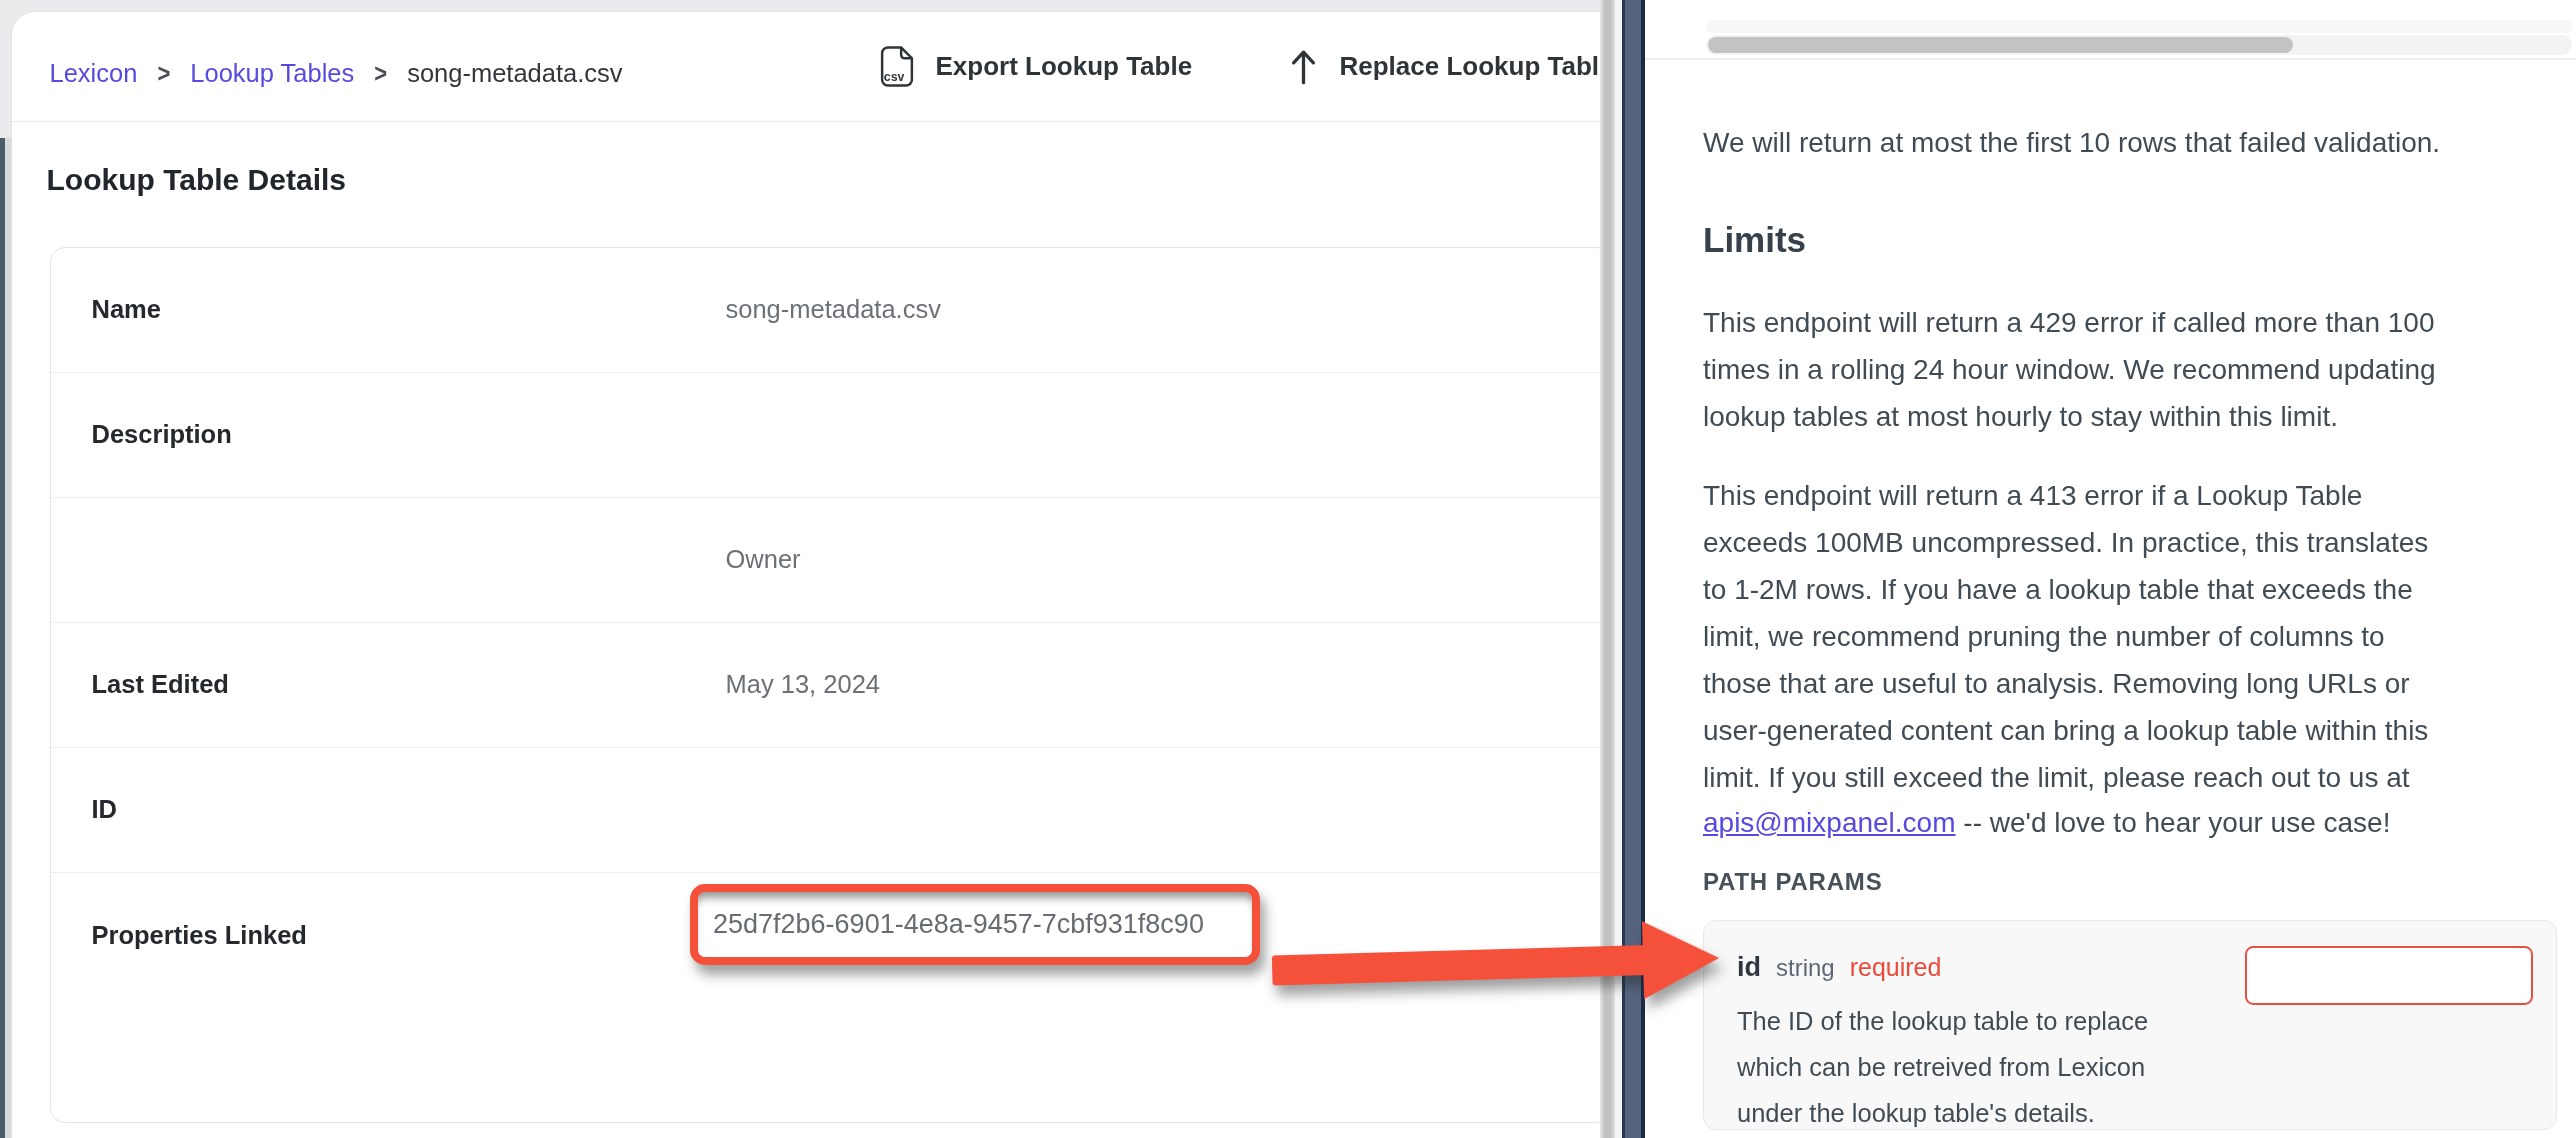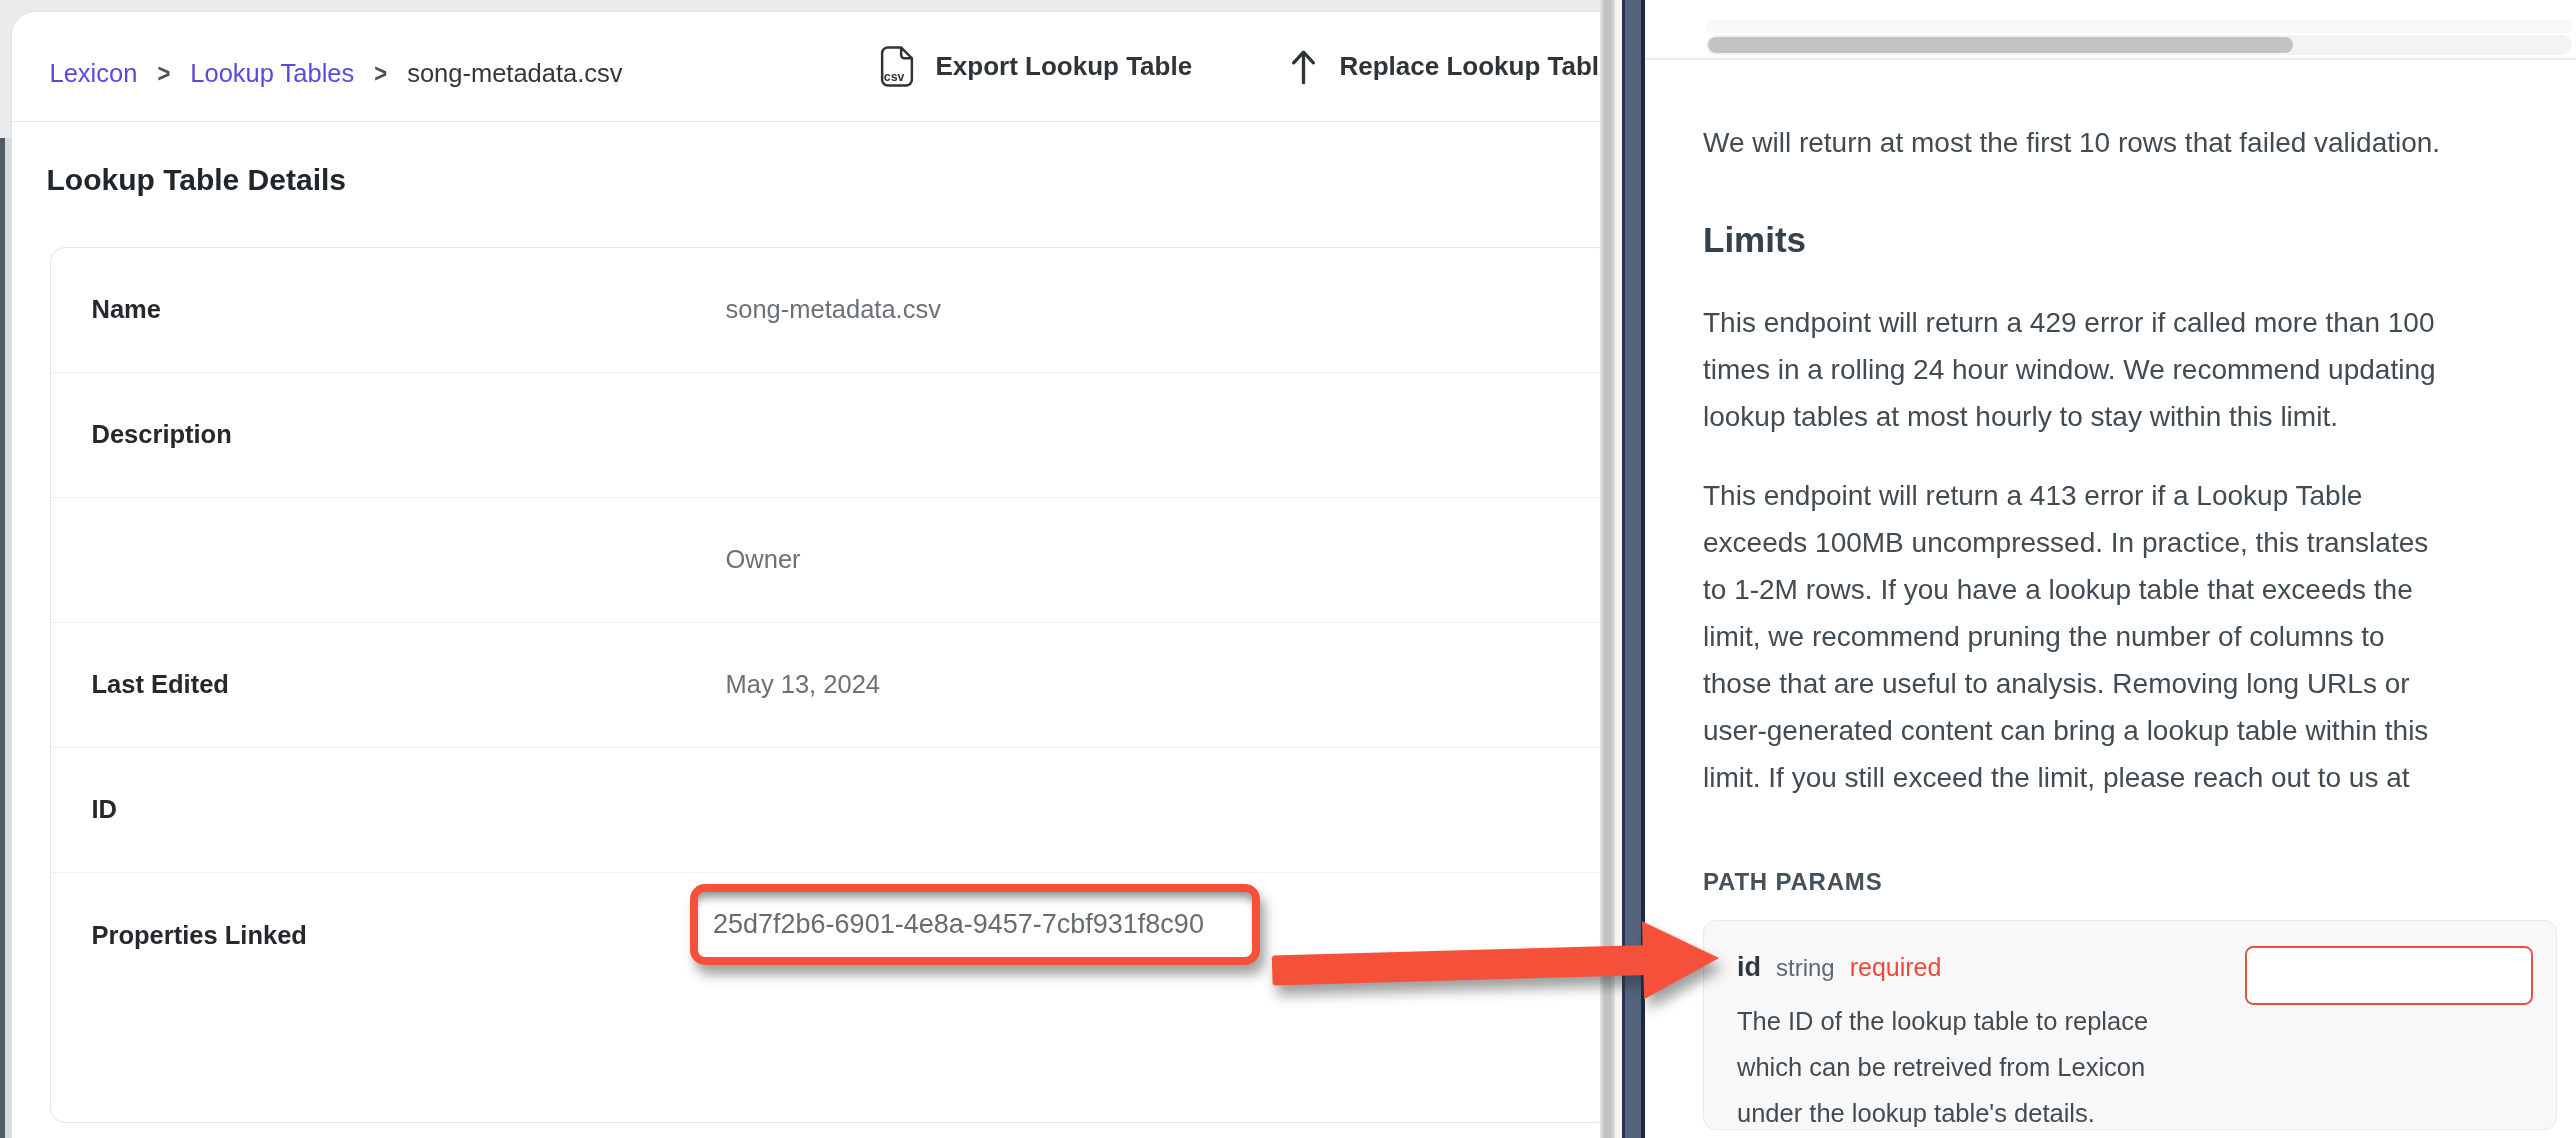--- a/index.html
+++ b/index.html
@@ -191,20 +191,23 @@
 lookup tables at most hourly to stay within this limit.</div>
 
     <div class="rp rp-p2 doc-text">This endpoint will return a 413 error if a Lookup Table
 exceeds 100MB uncompressed. In practice, this translates
 to 1-2M rows. If you have a lookup table that exceeds the
 limit, we recommend pruning the number of columns to
 those that are useful to analysis. Removing long URLs or
 user-generated content can bring a lookup table within this
 limit. If you still exceed the limit, please reach out to us at</div>
 
+    <div class="rp rp-linkline doc-text">
+      <span class="doc-link">apis@mixpanel.com</span><span> -- we'd love to hear your use case!</span>
+    </div>
 
     <div class="rp rp-pathparams">PATH PARAMS</div>
 
     <div class="rp param-card">
       <div class="param-head">
         <span class="param-name">id</span>
         <span class="param-type">string</span>
         <span class="param-required">required</span>
       </div>
       <div class="param-desc">The ID of the lookup table to replace

